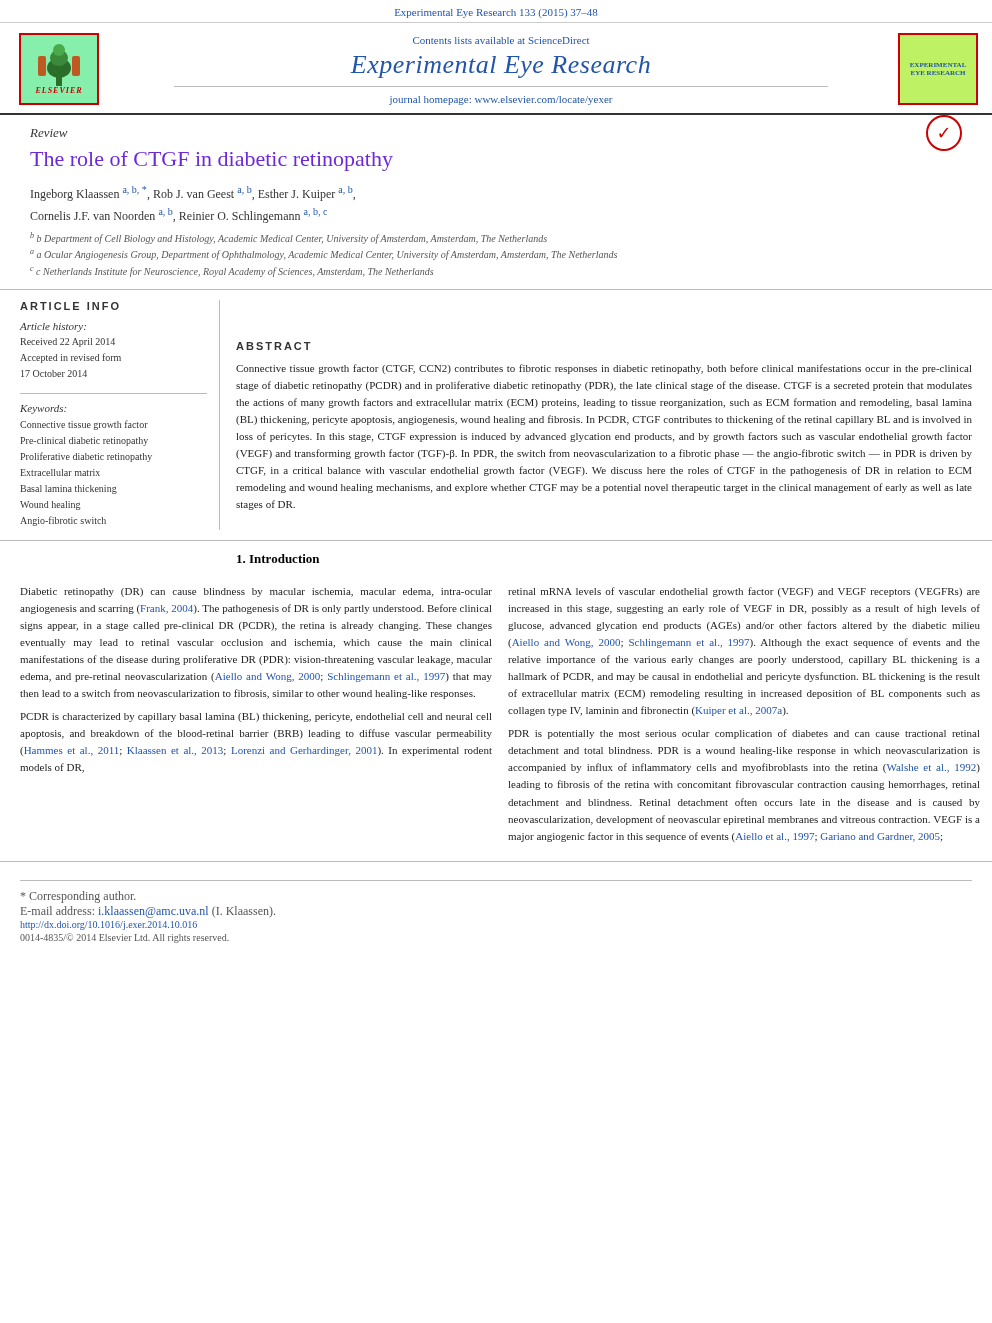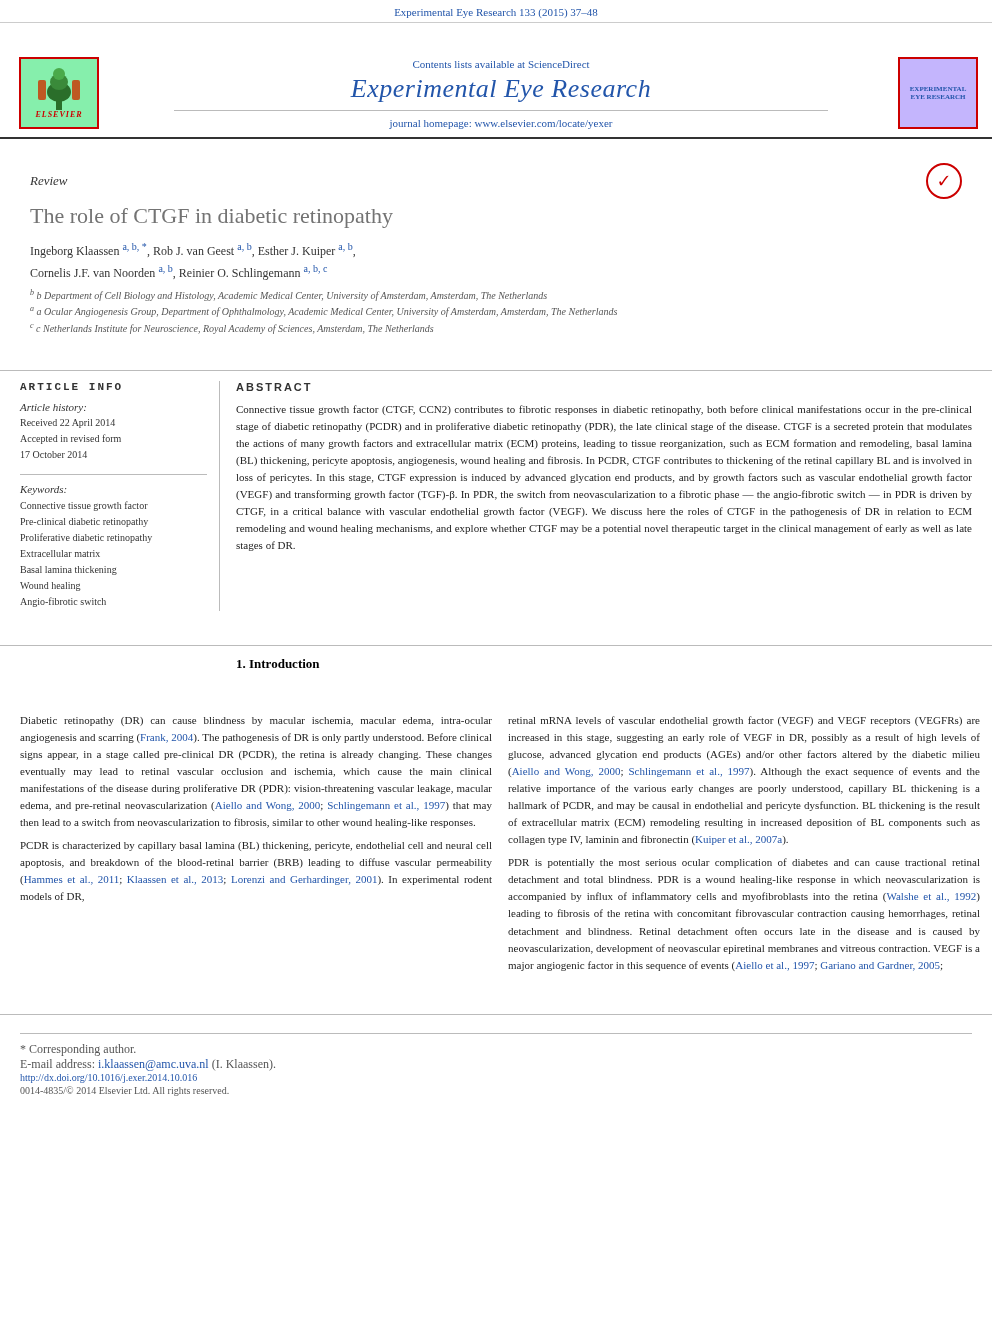--- a/index.html
+++ b/index.html
@@ -9,21 +9,20 @@
       width: 992px;
       min-height: 1323px;
       color: #000;
     }
     .page {
       width: 992px;
       min-height: 1323px;
       background: #fff;
       display: flex;
       flex-direction: column;
-      gap: 24px;
     }
     .top-bar {
       background: #fff;
       text-align: center;
       padding: 6px 0 4px 0;
       font-size: 11px;
       color: #2255aa;
       border-bottom: 1px solid #ccc;
     }
     .header-section {
@@ -93,43 +92,42 @@
     }
     .header-right-logo {
       width: 80px;
       height: 72px;
       border: 2px solid #cc0000;
       flex-shrink: 0;
       display: flex;
       flex-direction: column;
       align-items: center;
       justify-content: center;
-      background: #c4b5fd;
+      background: #bef264;
       font-size: 8px;
       font-weight: bold;
       color: #2255aa;
       text-align: center;
       padding: 4px;
     }
     .article-header {
       padding: 10px 30px 6px 30px;
     }
     .article-section-label {
       font-size: 13px;
       font-style: italic;
       color: #333;
       margin-bottom: 4px;
     }
     .article-title {
       font-size: 22px;
-      color: #737373;
+      color: #6d28d9;
       font-weight: normal;
       margin-bottom: 8px;
       line-height: 1.3;
-      margin-top: 9px;
     }
     .authors {
       font-size: 12px;
       color: #333;
       margin-bottom: 4px;
       line-height: 1.6;
     }
     .authors sup {
       color: #2255aa;
       font-size: 10px;
@@ -172,21 +170,21 @@
     }
     .right-column {
       flex: 1;
     }
     .col-section-title {
       font-size: 11px;
       letter-spacing: 2px;
       font-weight: bold;
       color: #333;
       margin-bottom: 8px;
-      font-family: Liberation Mono, monospace;
+      font-family: Liberation Sans, sans-serif;
       text-transform: uppercase;
     }
     .article-history {
       margin-bottom: 12px;
     }
     .history-label {
       font-size: 11px;
       font-style: italic;
       color: #333;
       margin-bottom: 3px;
@@ -277,20 +275,21 @@
       margin-top: 2px;
     }
     .abstract-label {
       font-size: 11px;
       letter-spacing: 2px;
       font-weight: bold;
       color: #333;
       margin-bottom: 8px;
       font-family: Arial, sans-serif;
       text-transform: uppercase;
+      margin-top: 40px;
     }
     .divider-line {
       border: none;
       border-top: 1px solid #bbb;
       margin: 8px 0;
     }
     .footnote-corresp {
       font-size: 12px;
       color: #555;
       margin-top: 6px;

